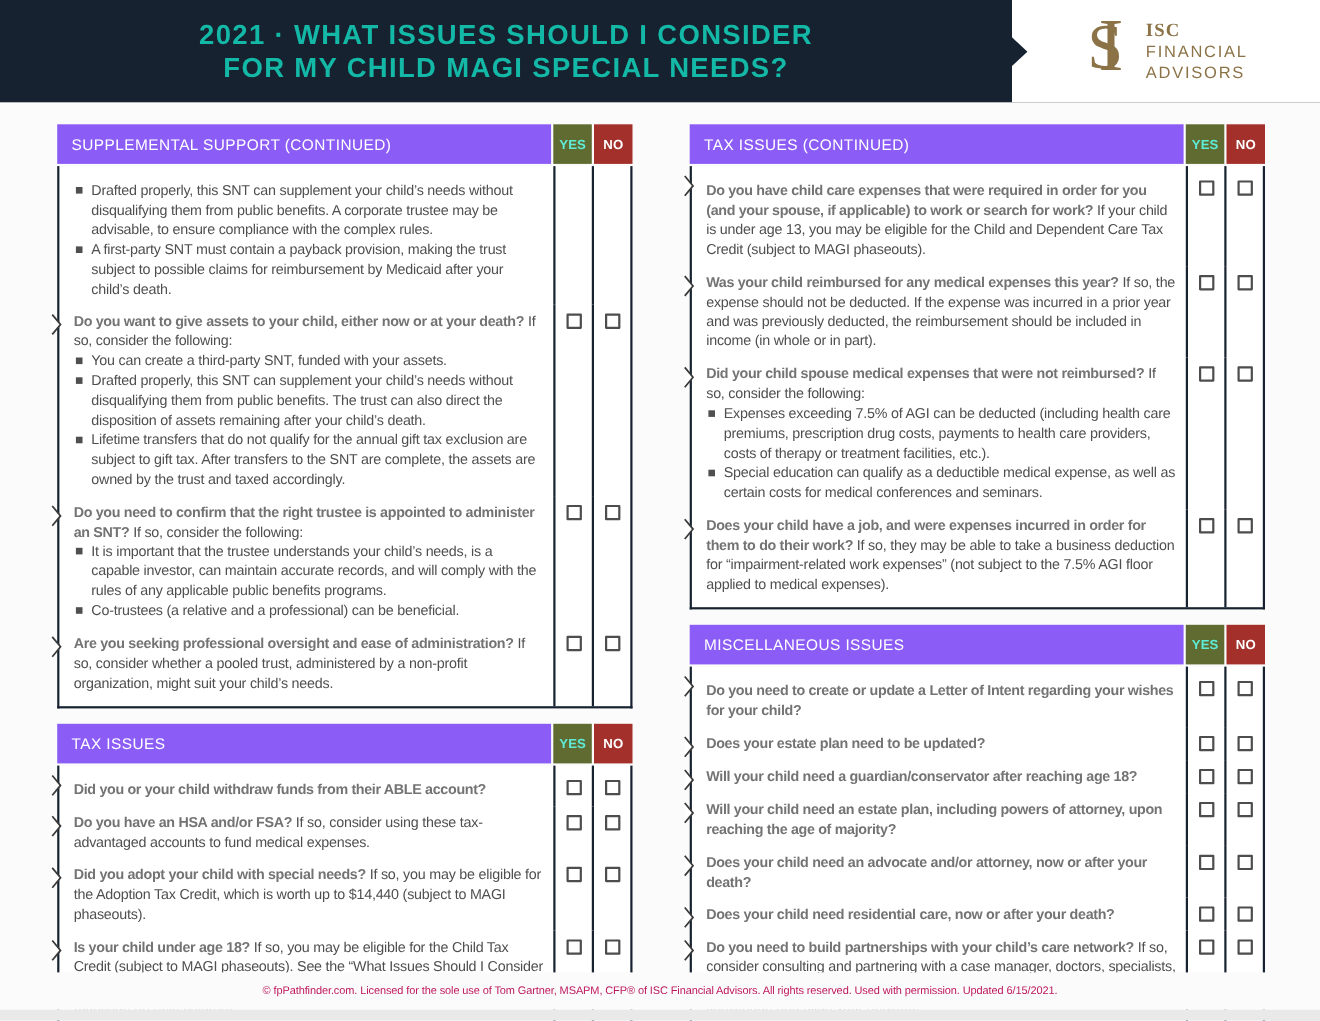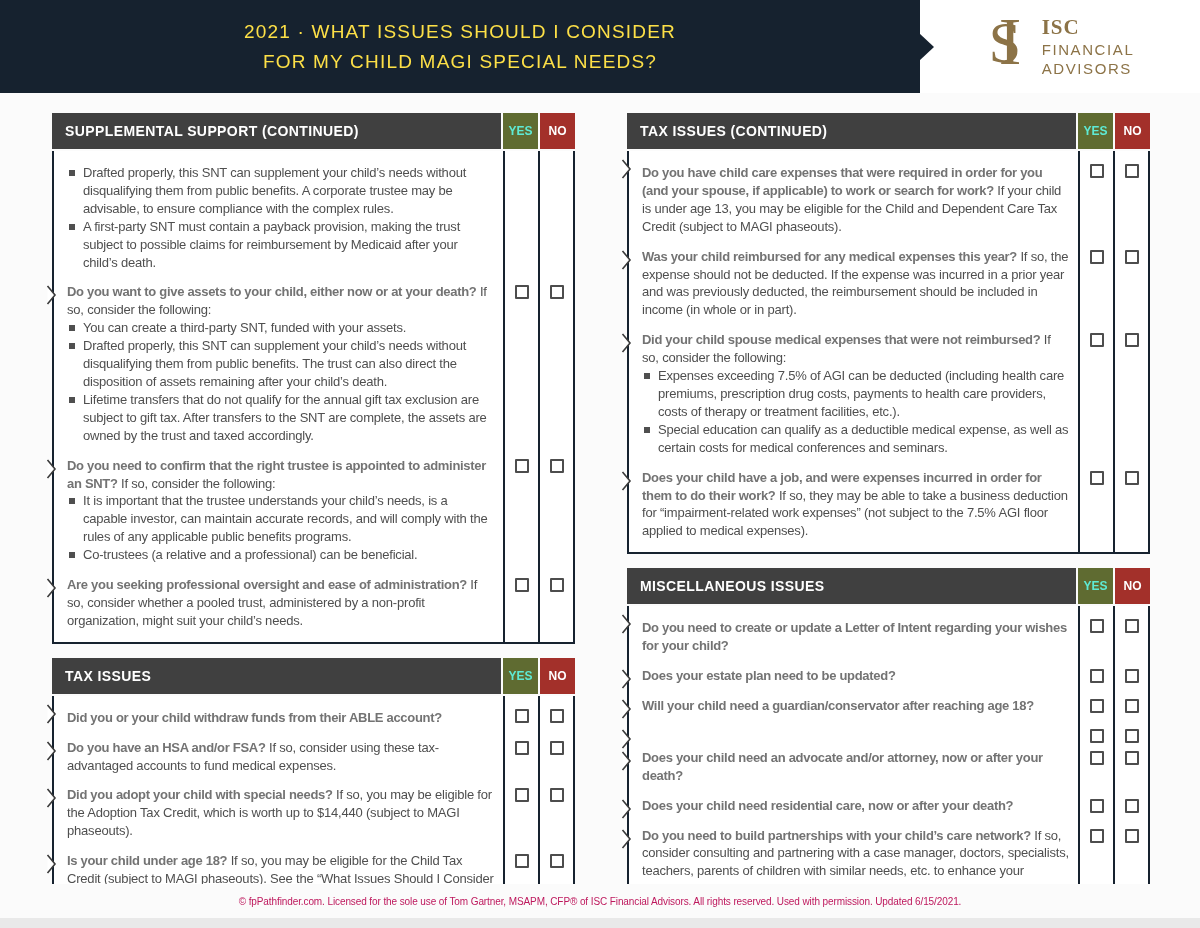--- a/index.html
+++ b/index.html
@@ -3,39 +3,39 @@
 <meta charset="utf-8">
 <style>
   * { margin:0; padding:0; box-sizing:border-box; }
   html,body { width:1200px; height:928px; }
   body { font-family:"Liberation Sans", sans-serif; background:#fbfbfb; overflow:hidden; position:relative; }
 
   
   .top { position:relative; height:93px; background:#16222f; }
   .title-wrap { position:absolute; left:0; top:0; bottom:0; right:280px;
     display:flex; flex-direction:column; justify-content:center; align-items:center; }
-  .title-line { color:#fde047; font-size:19px; letter-spacing:1.2px; line-height:30px; font-weight:400; }
+  .title-line { color:#14b8a6; font-size:25px; letter-spacing:1.2px; line-height:30px; font-weight:700; }
   .logo-box { position:absolute; right:0; top:0; width:280px; height:93px; background:#ffffff;
     display:flex; align-items:center; justify-content:center; gap:12px; }
   .arrow { position:absolute; left:-1px; top:50%; transform:translateY(-50%);
     width:0; height:0; border-left:15px solid #16222f; border-top:14px solid transparent; border-bottom:14px solid transparent; }
   .monogram { position:relative; width:44px; height:64px; font-family:"Liberation Serif", serif; color:#8c7347; }
   .mono-s { position:absolute; left:3px; top:-4px; font-size:58px; line-height:64px; }
   .mono-i { position:absolute; left:13px; top:-8px; font-size:68px; line-height:68px; font-weight:400; }
   .logo-text { color:#8c7347; }
-  .logo-isc { font-family:"Liberation Serif", serif; font-weight:700; font-size:21px; letter-spacing:1px; }
+  .logo-isc { font-family:"Liberation Serif", serif; font-weight:700; font-size:17px; letter-spacing:1px; }
   .logo-sub { font-size:15px; letter-spacing:1.6px; line-height:19px; }
 
   
   .main { display:flex; gap:52px; padding:20px 50px 0 52px; }
   .col { width:523px; flex:none; }
 
   .section { margin-bottom:14px; }
   .sec-header { display:grid; grid-template-columns:1fr 35px 35px; column-gap:2px; height:36px; margin-bottom:2px; }
-  .sec-title { background:#404040; color:#ffffff; font-weight:700; font-size:14px; letter-spacing:0.4px;
+  .sec-title { background:#8b5cf6; color:#ffffff; font-weight:400; font-size:14px; letter-spacing:0.4px;
     display:flex; align-items:center; padding-left:13px; }
   .yes-cell { background:#5f6b31; color:#5eead4; font-weight:700; font-size:12px;
     display:flex; align-items:center; justify-content:center; }
   .no-cell { background:#a3302a; color:#fff; font-weight:700; font-size:12px;
     display:flex; align-items:center; justify-content:center; }
 
   .sec-body { border:2px solid #16222f; border-top:none; background:#ffffff; }
   .row { display:grid; grid-template-columns:1fr 35px 35px; }
   .q-cell { position:relative; padding:6px 8px 6px 13px; color:#4f4f4f; font-size:13px;
     letter-spacing:-0.2px; line-height:17.9px; }
@@ -353,20 +353,21 @@
             </div>
             <div class="chk-cell">
               <span class="checkbox"></span>
             </div>
           </div>
           <div class="row">
             <div class="q-cell">
               <span class="chevron"><svg width="11" height="20" viewBox="0 0 11 20">
                   <path d="M1.5 1 L9 10 L1.5 19" fill="#ffffff" stroke="#3a3a3a" stroke-width="1.6"></path>
                 </svg></span>
+              <p class="q-text"><strong>Will your child need an estate plan, including powers of attorney, upon reaching the age of majority?</strong></p>
             </div>
             <div class="chk-cell">
               <span class="checkbox"></span>
             </div>
             <div class="chk-cell">
               <span class="checkbox"></span>
             </div>
           </div>
           <div class="row">
             <div class="q-cell">

